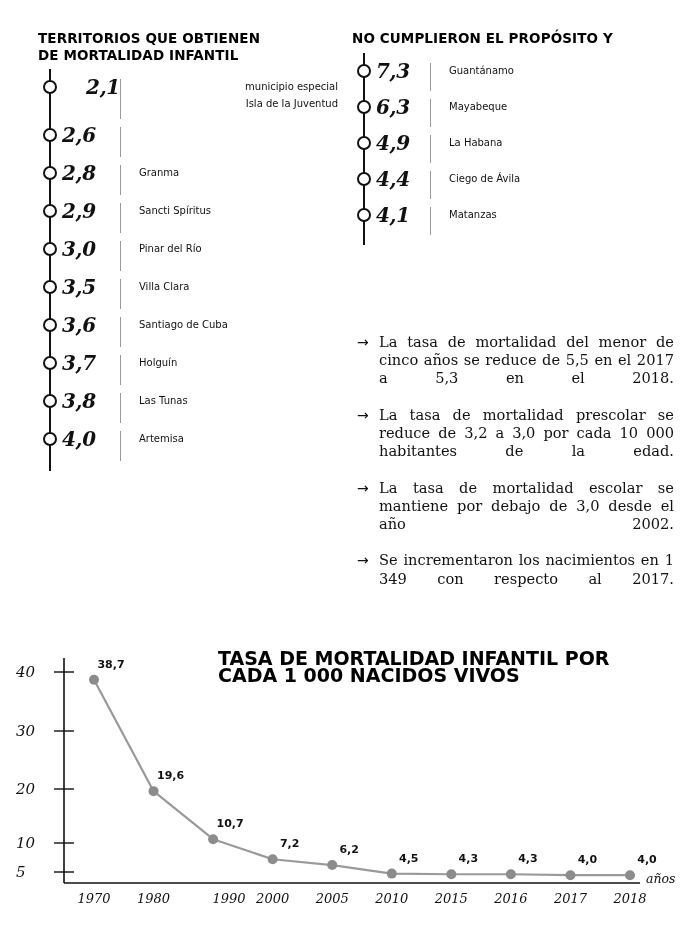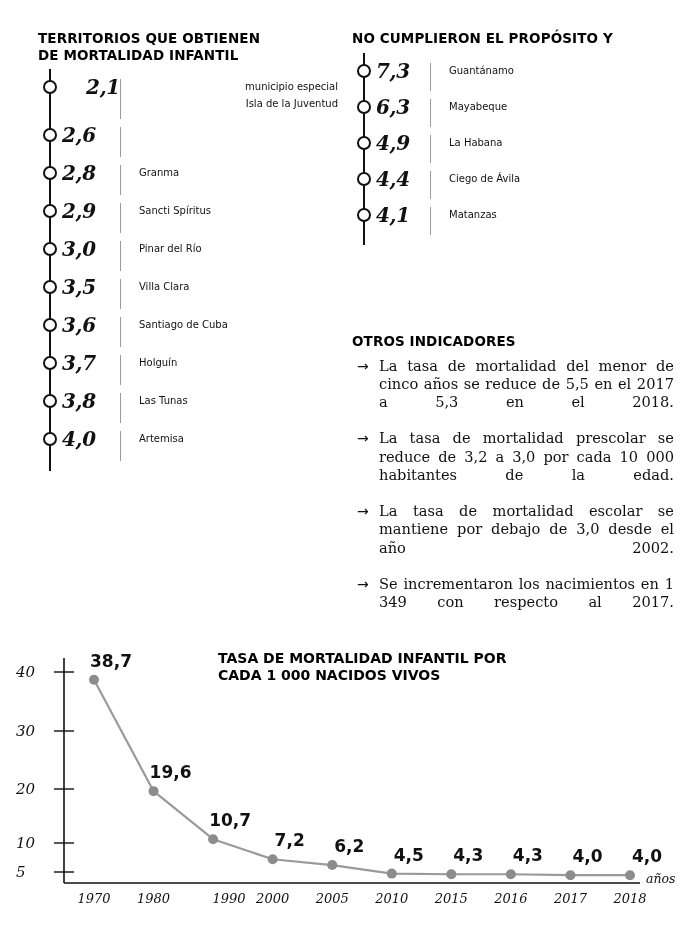--- a/index.html
+++ b/index.html
@@ -103,21 +103,21 @@
   .bullets li .txt{flex:1 1 auto;text-align:justify;}
   .bullets li .txt:after{content:"";display:inline-block;width:100%;}
 
   
   #chart{
     position:absolute;left:0;top:636px;width:700px;height:300px;
   }
   #chart-title{
     position:absolute;left:218px;top:14px;
     font-family:"DejaVu Sans", sans-serif;
-    font-weight:700;font-size:14px;line-height:17px;
+    font-weight:700;font-size:19px;line-height:17px;
     color:#000;text-transform:uppercase;
   }
   .plot{position:absolute;left:0;top:0;width:700px;height:300px;}
   .ytick-label{
     position:absolute;
     font-family:"DejaVu Serif", serif;
     font-style:italic;font-weight:400;
     font-size:15px;color:#111;
     text-align:left;width:34px;
     transform:translateY(-50%);
@@ -131,21 +131,21 @@
     white-space:nowrap;
   }
   .axis-name{
     position:absolute;
     font-family:"DejaVu Serif", serif;
     font-style:italic;font-size:12.5px;color:#111;
   }
   .pt-label{
     position:absolute;
     font-family:"DejaVu Sans", sans-serif;
-    font-weight:700;font-size:17px;color:#111;
+    font-weight:700;font-size:11px;color:#111;
     transform:translate(-50%,-100%);
     white-space:nowrap;
   }
 </style>
 </head>
 <body>
 
 <div id="top">
 
   <div id="col-left">
@@ -301,21 +301,20 @@
             <i></i>
           </span>
         <span class="value">4,1</span>
         <span class="sep"></span>
         <span class="label">Matanzas</span>
       </div>
     </div>
   </div>
 
   <div id="otros">
-    <div class="section-title">OTROS INDICADORES</div>
     <ul class="bullets">
       <li>
         <span class="arrow">→</span>
         <span class="txt">La tasa de mortalidad del menor de cinco años se reduce de 5,5 en el 2017 a 5,3 en el 2018.</span>
       </li>
       <li>
         <span class="arrow">→</span>
         <span class="txt">La tasa de mortalidad prescolar se reduce de 3,2 a 3,0 por cada 10 000 habitantes de la edad.</span>
       </li>
       <li>

